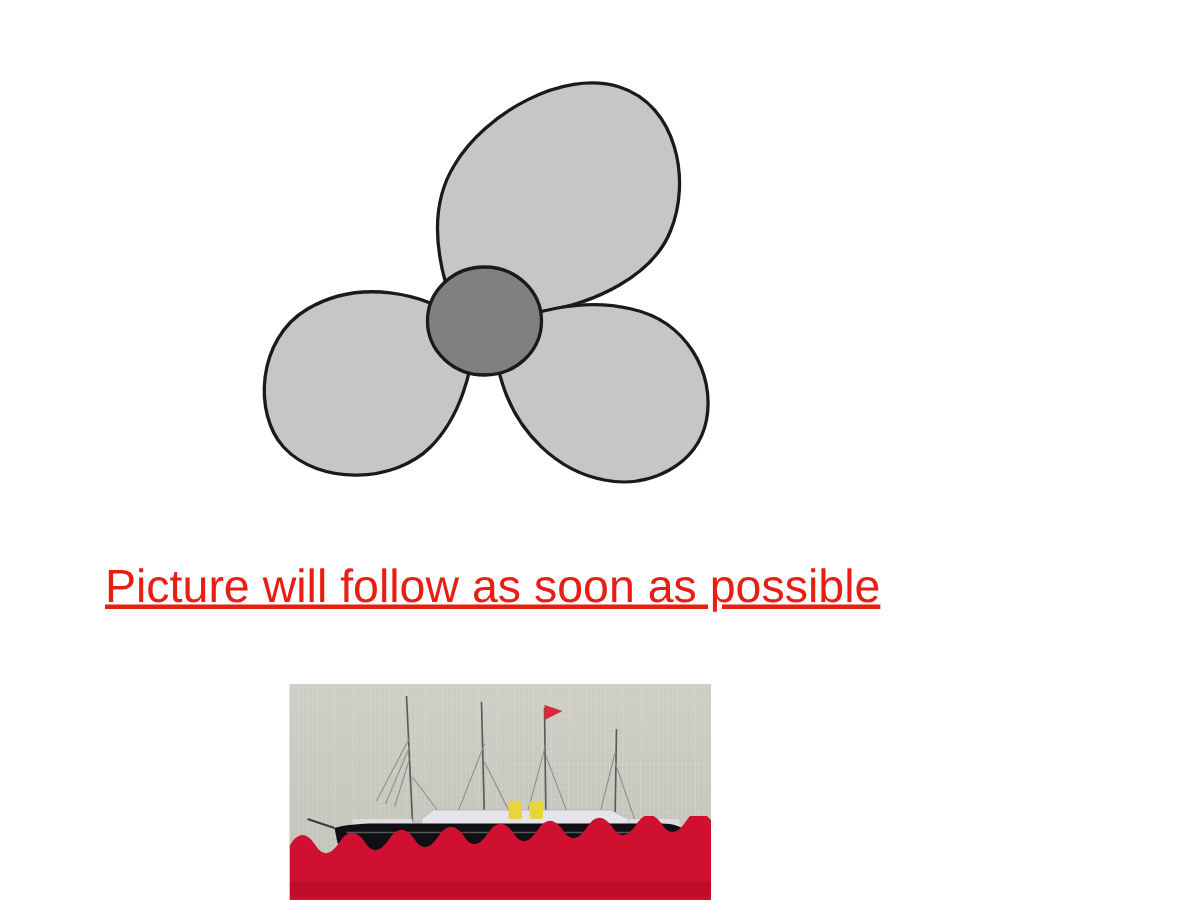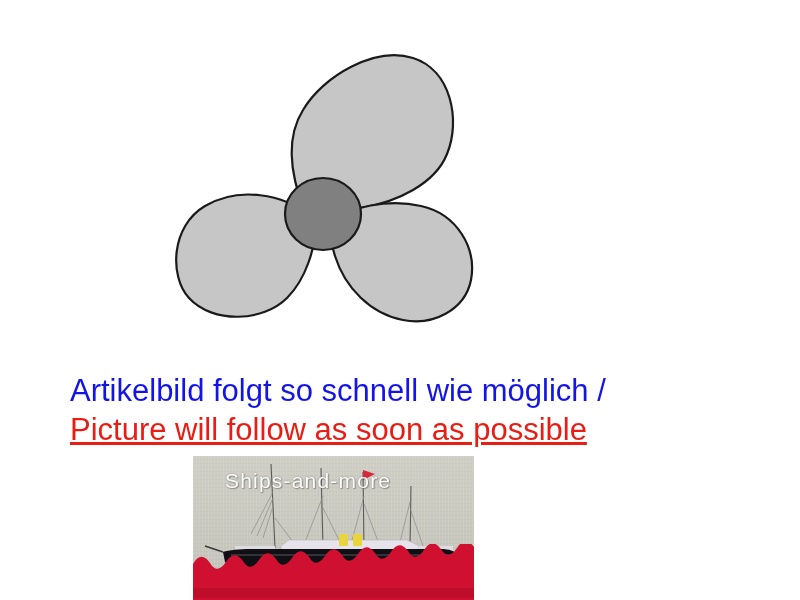--- a/index.html
+++ b/index.html
@@ -134,21 +134,20 @@
                C 300 268, 268 284, 238 278
                C 206 272, 180 246, 170 214
                C 164 194, 162 182, 166 178 Z"></path>
 
       <ellipse cx="158" cy="172" rx="38" ry="36" fill="#808080"></ellipse>
     </g>
   </svg>
 </div>
 
 <div id="notice-text">
-  <div class="notice-line" id="notice-line-de">Artikelbild folgt so schnell wie möglich /</div>
   <div class="notice-line" id="notice-line-en">Picture will follow as soon as possible</div>
 </div>
 
 <div id="product-photo">
   <div class="photo-bg"></div>
   <div class="photo-grain"></div>
 
   <div id="ship-model">
     <svg viewBox="0 0 281 144" xmlns="http://www.w3.org/2000/svg">
 
@@ -215,14 +214,13 @@
                q 8 -13 17 -1
                q 7 12 16 -1
                q 8 -13 17 -1
                q 7 12 16 -1
                q 8 -13 17 -1
                L 281 56 L 0 56 Z"></path>
       <path fill="#9c0a22" opacity="0.35" d="M0 44 L281 44 L281 54 L0 54 Z"></path>
     </svg>
   </div>
 
-  <div class="watermark">Ships-and-more</div>
 </div>
 
 </body></html>

